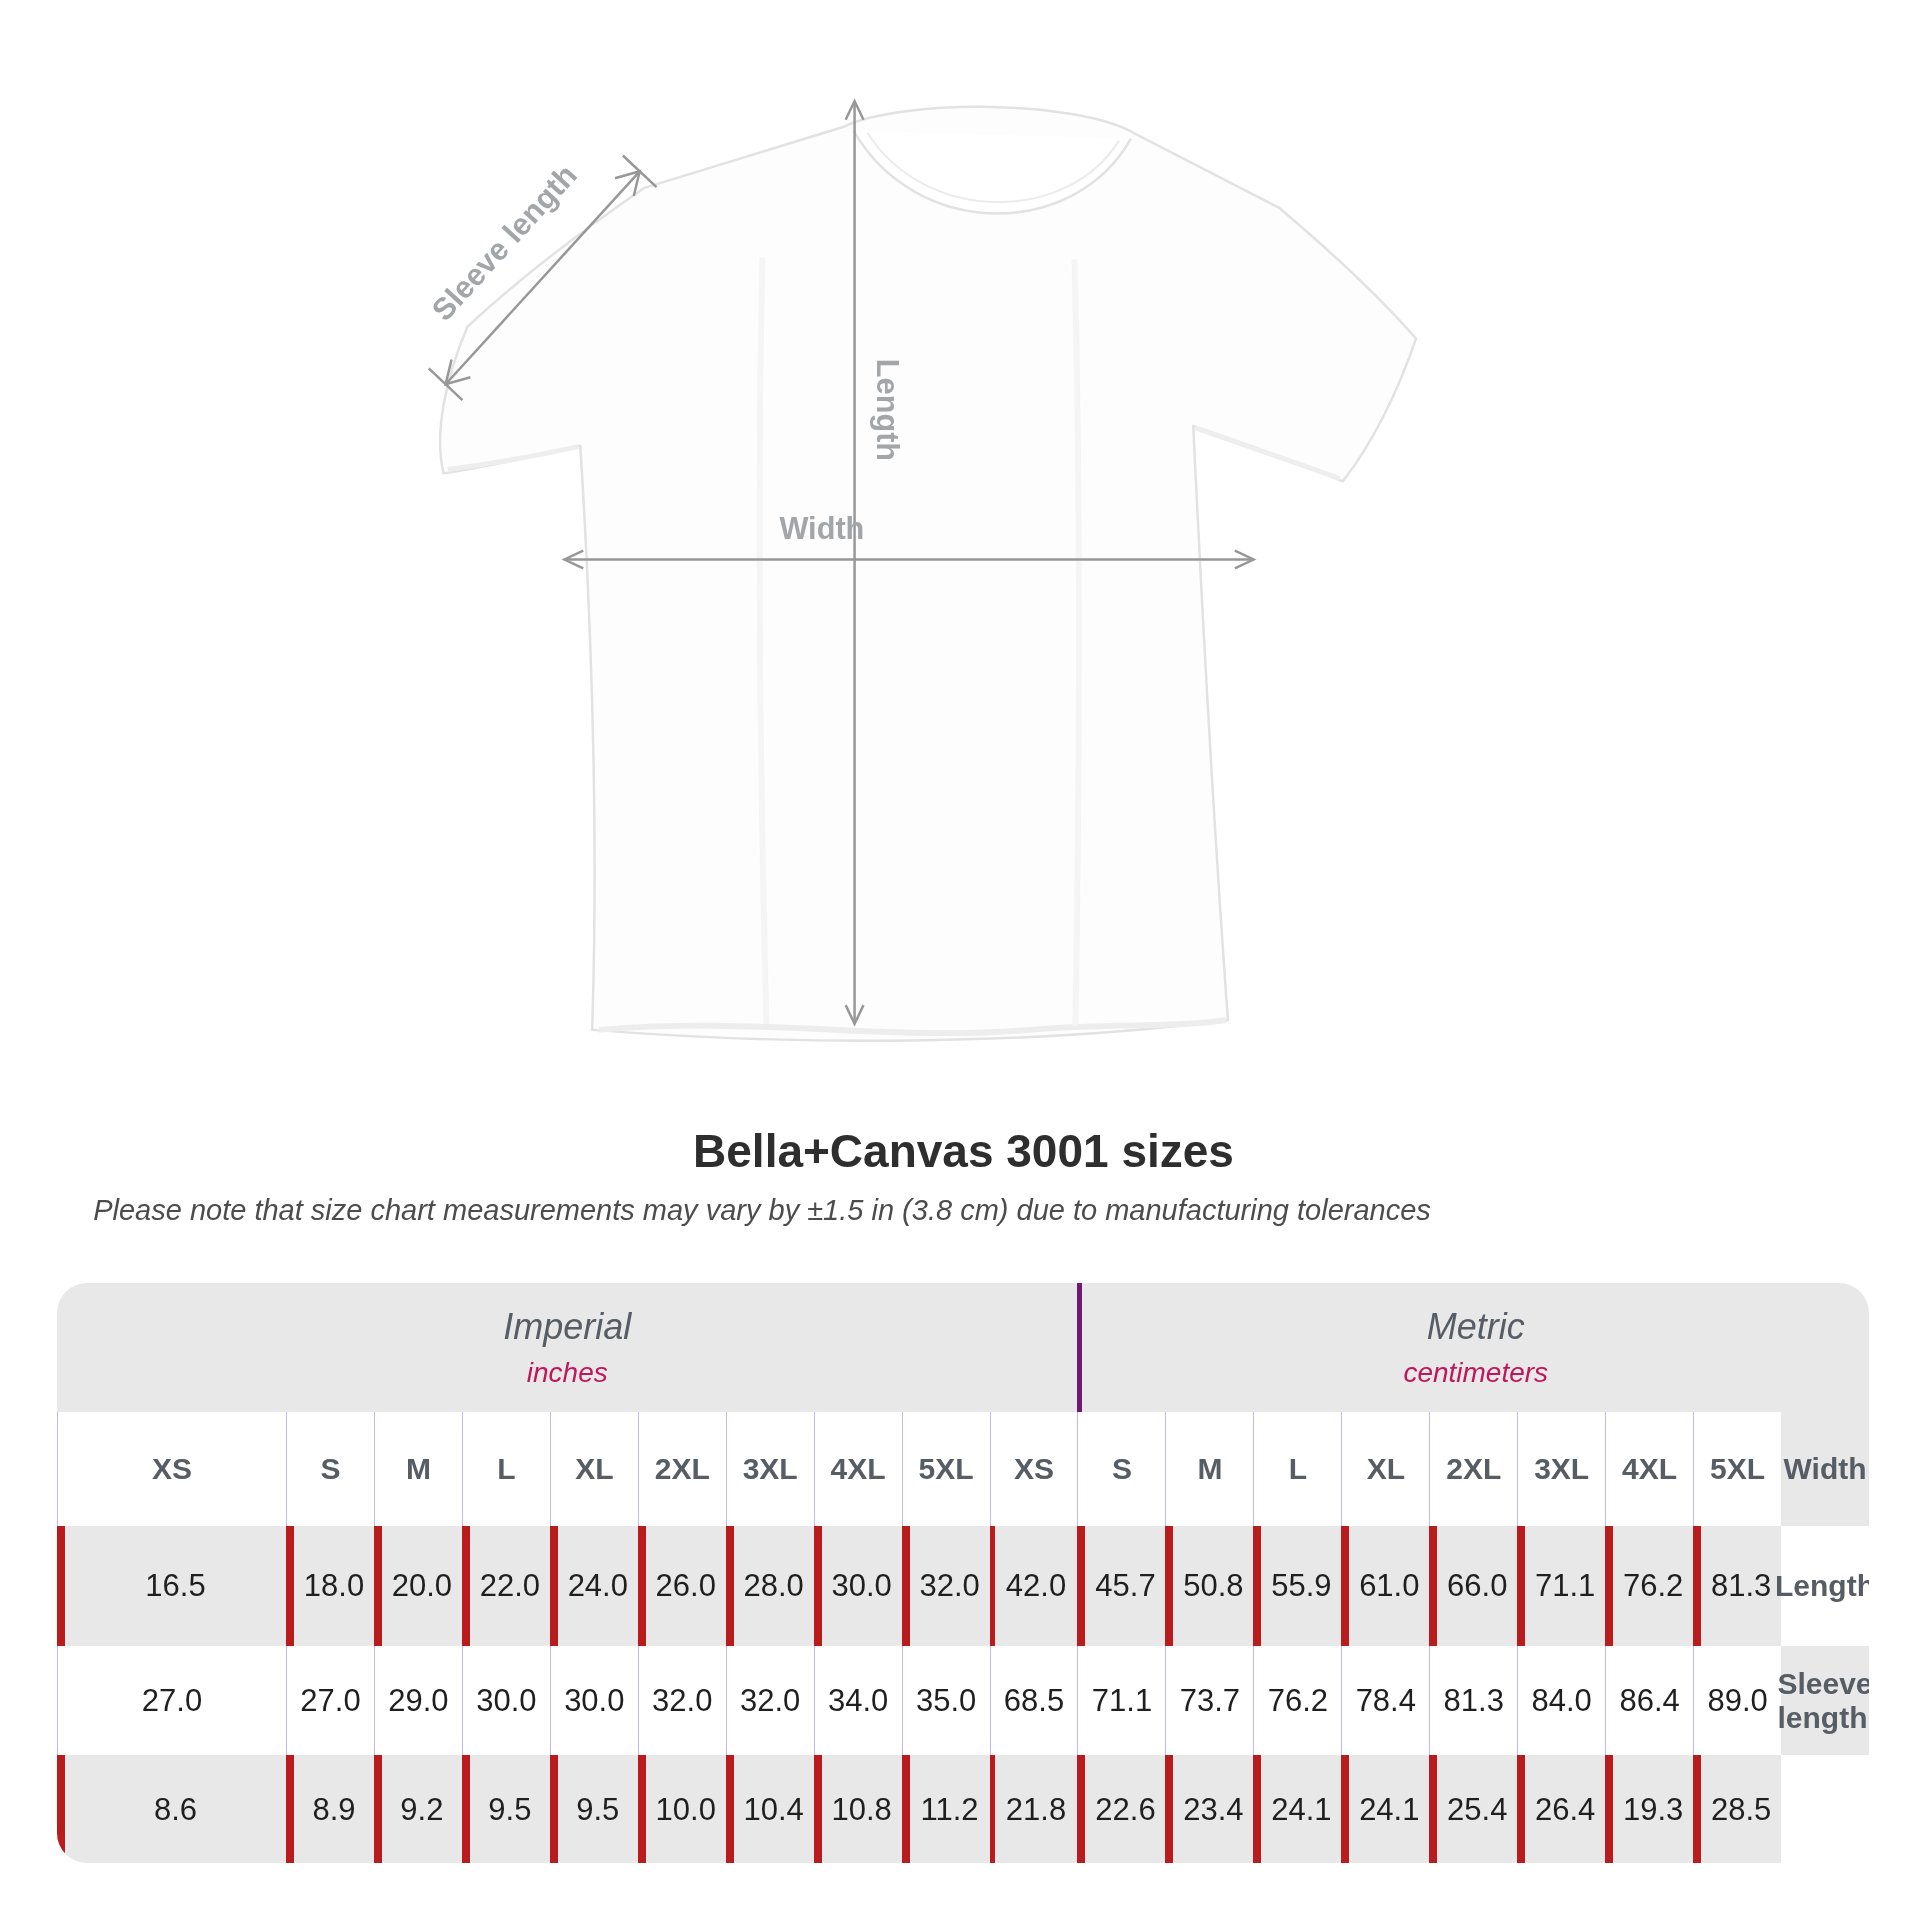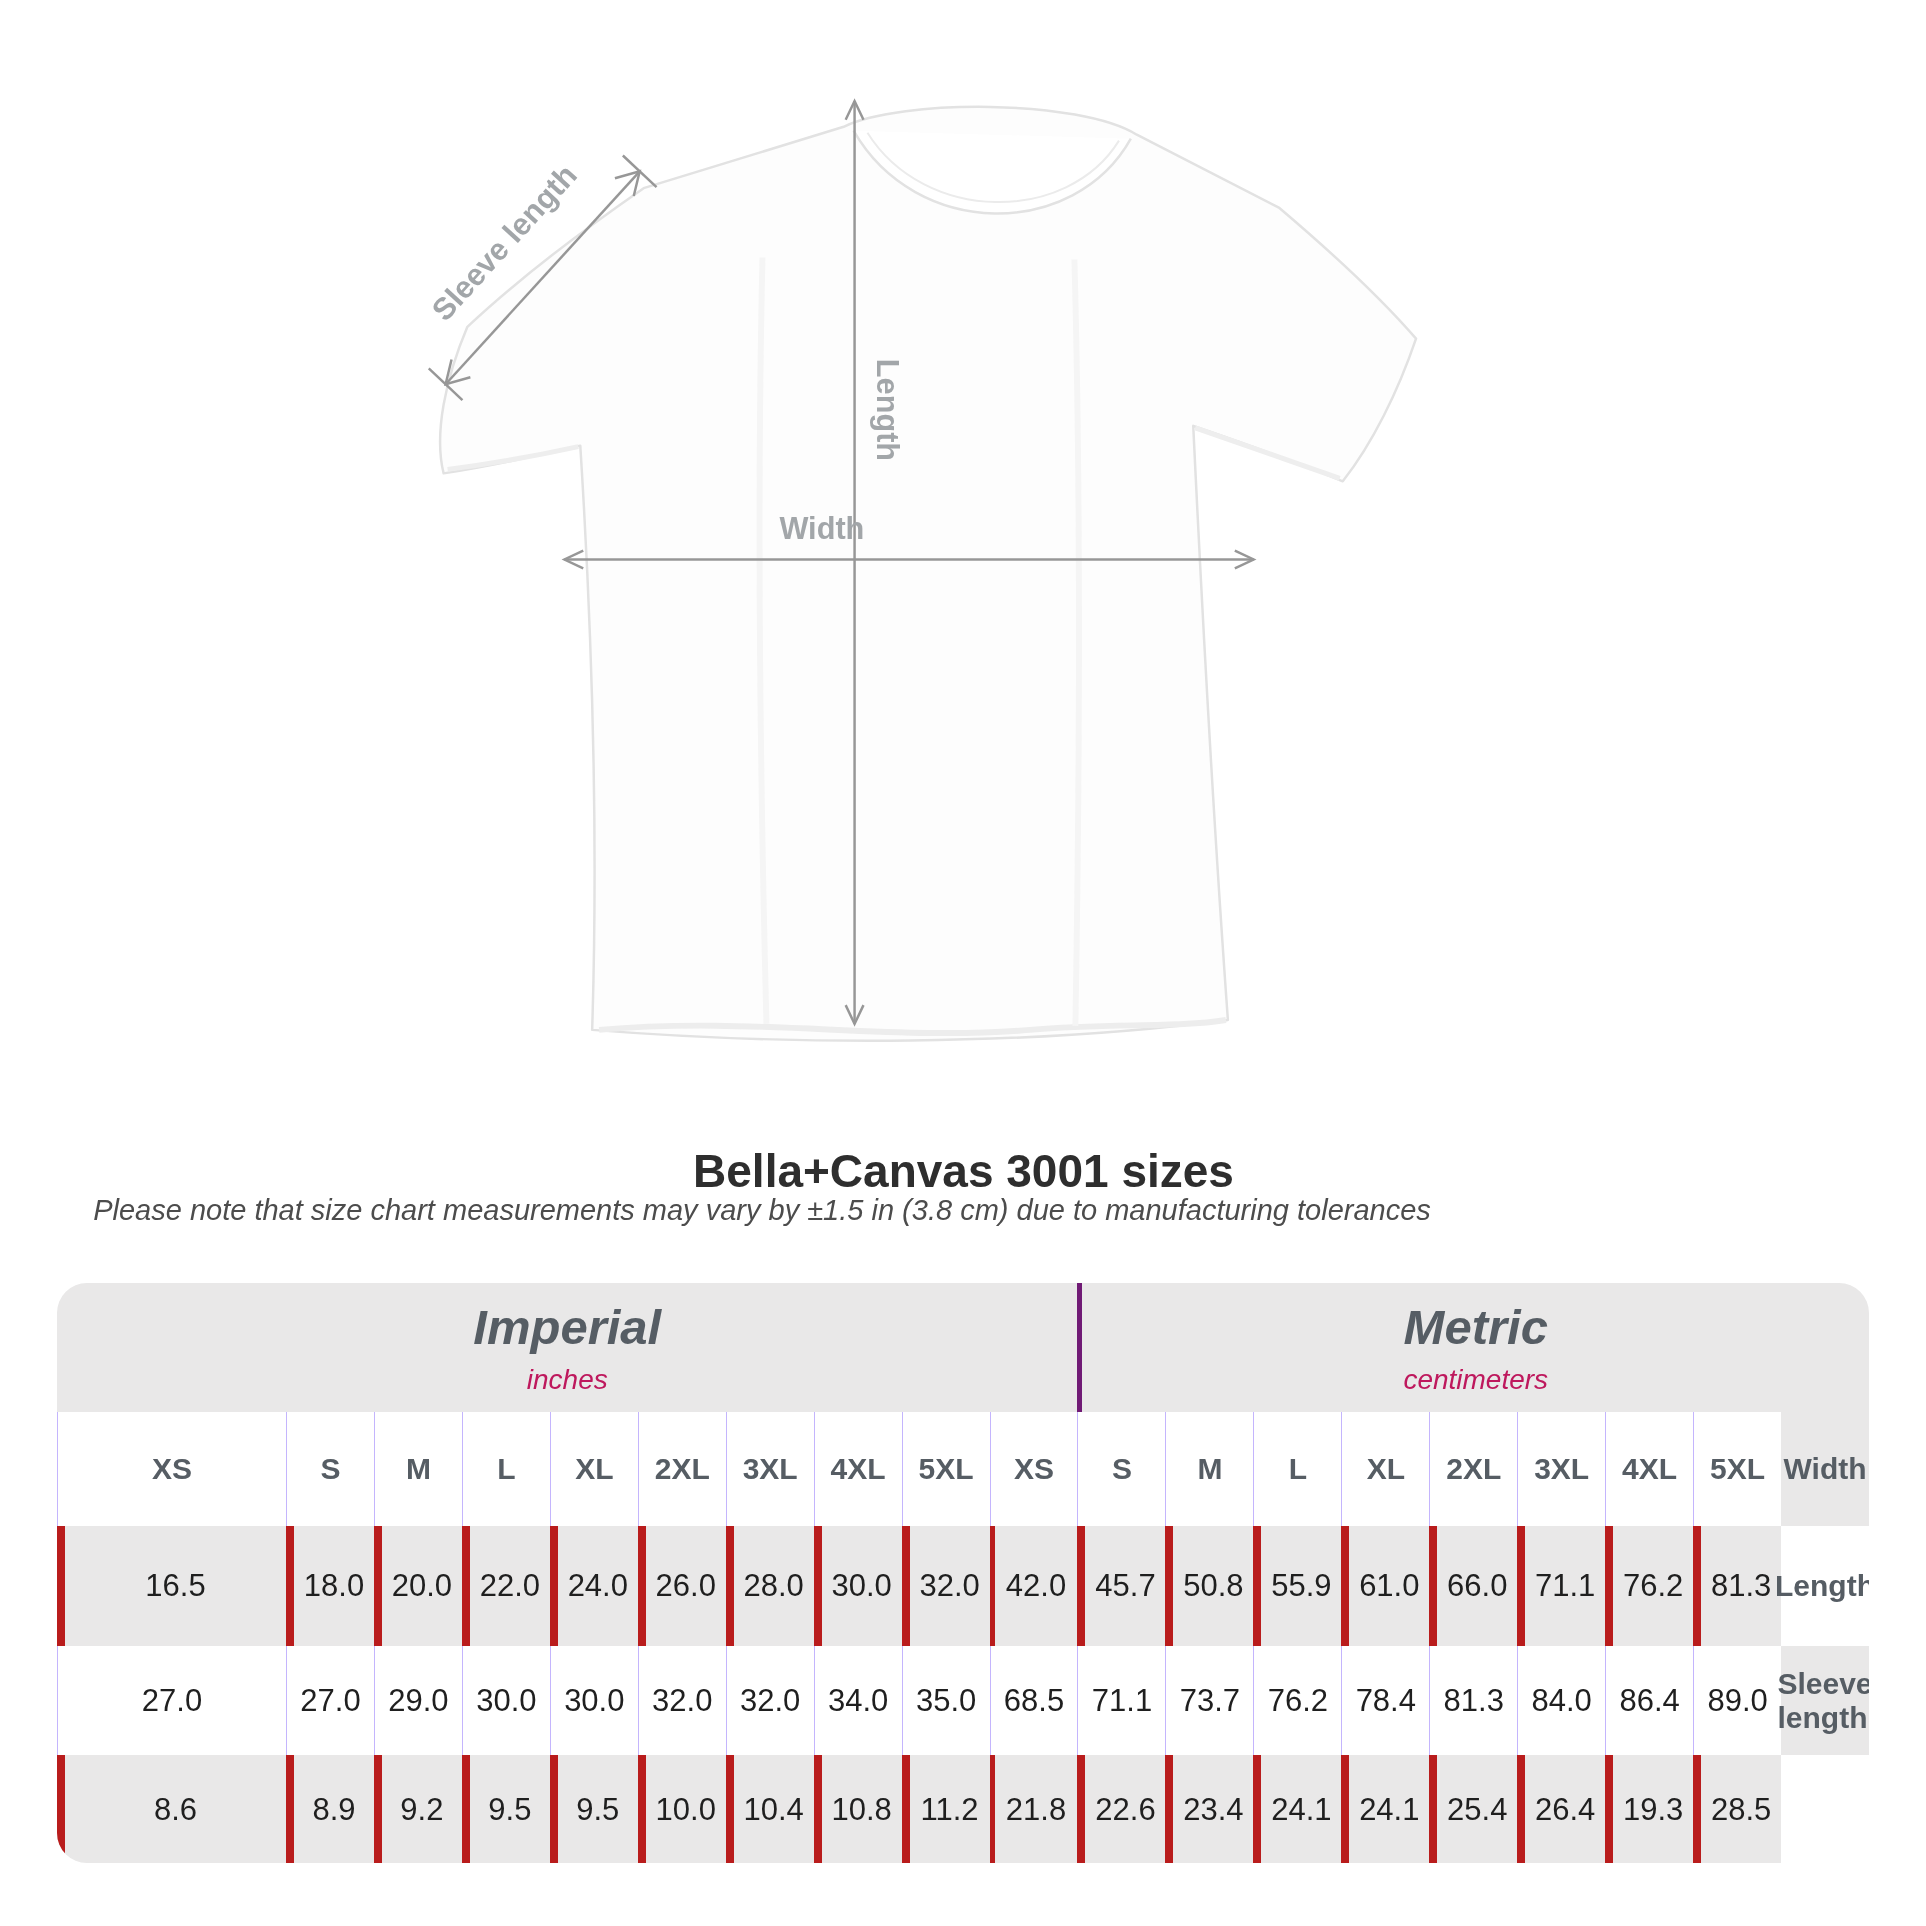--- a/index.html
+++ b/index.html
@@ -4,34 +4,34 @@
 <style>
   html,body{margin:0;padding:0;background:#ffffff;width:1927px;height:1927px;overflow:hidden;
     font-family:"Liberation Sans", sans-serif;}
   .canvas{position:relative;width:1927px;height:1927px;background:#ffffff;}
 
   
   .diagram{position:absolute;left:0;top:0;width:1927px;height:1119px;}
 
   
   .page-title{position:absolute;left:0;top:1125px;width:1927px;text-align:center;
-    font-size:46px;line-height:53px;font-weight:700;color:#2e2e2e;letter-spacing:0;margin-top:20px;}
+    font-size:46px;line-height:53px;font-weight:700;color:#2e2e2e;letter-spacing:0;}
   .page-subtitle{position:absolute;left:0;top:1192px;width:1524px;text-align:center;
     font-size:29px;line-height:36px;font-style:italic;color:#4c4c4c;}
 
   
   .size-table{position:absolute;left:57px;top:1283px;width:1812px;height:580px;
     display:grid;grid-template-columns:229px repeat(18,1fr);
     grid-template-rows:129px 114px 120px 109px 109px;
     border-radius:30px;overflow:hidden;background:#ffffff;}
   .unit-cell{background:#e9e8e8;display:flex;flex-direction:column;align-items:center;
     justify-content:center;gap:9px;}
   .unit-imperial{grid-row:1;grid-column:1/11;}
   .unit-metric{grid-row:1;grid-column:11/20;border-left:5px solid #701a75;text-align:right;}
-  .unit-name{font-size:49px;font-weight:700;font-style:italic;color:#565d64;}
+  .unit-name{font-size:36px;font-weight:400;font-style:italic;color:#565d64;}
   .unit-sub{font-size:28px;font-style:italic;color:#be185d;}
 
   .cell{display:flex;align-items:center;justify-content:center;background:#ffffff;
     font-size:31px;color:#1f1f1f;min-width:0;}
   .head{font-weight:700;color:#565d64;font-size:30px;}
   .rlabel{font-weight:700;color:#565d64;font-size:30px;}
   .row-gray{background:#e9e8e8;}
   .bl-light{border-left:1px solid #c4b5fd;}
   .bl-white{border-left:8px solid #b91c1c;}
   .bl-white.mstart{border-left-width:5px;}

